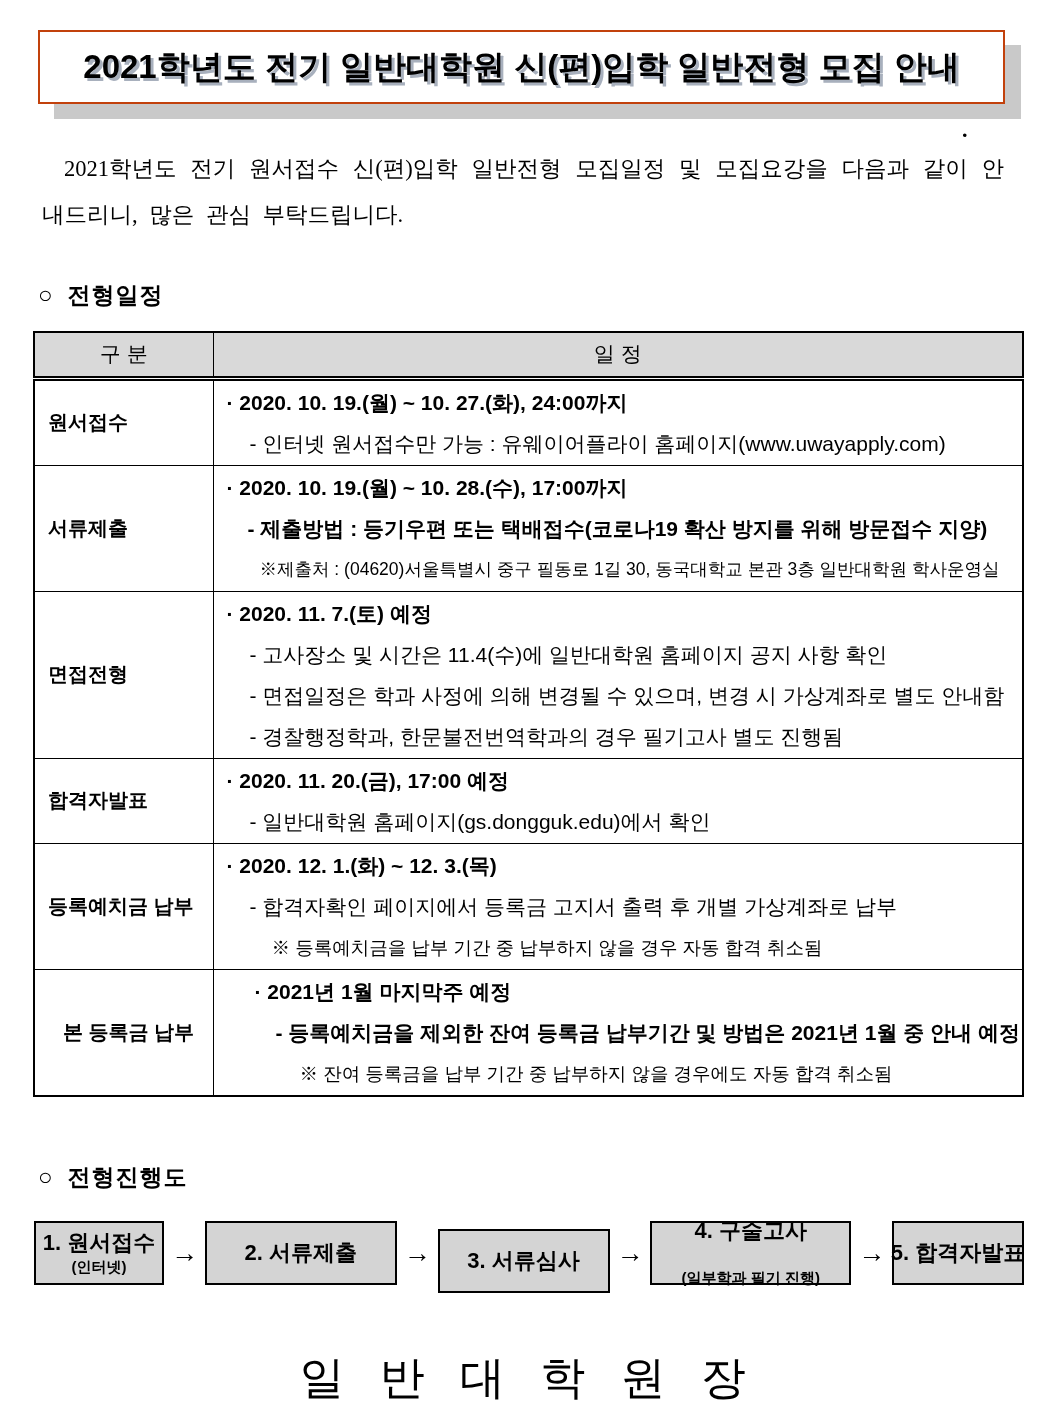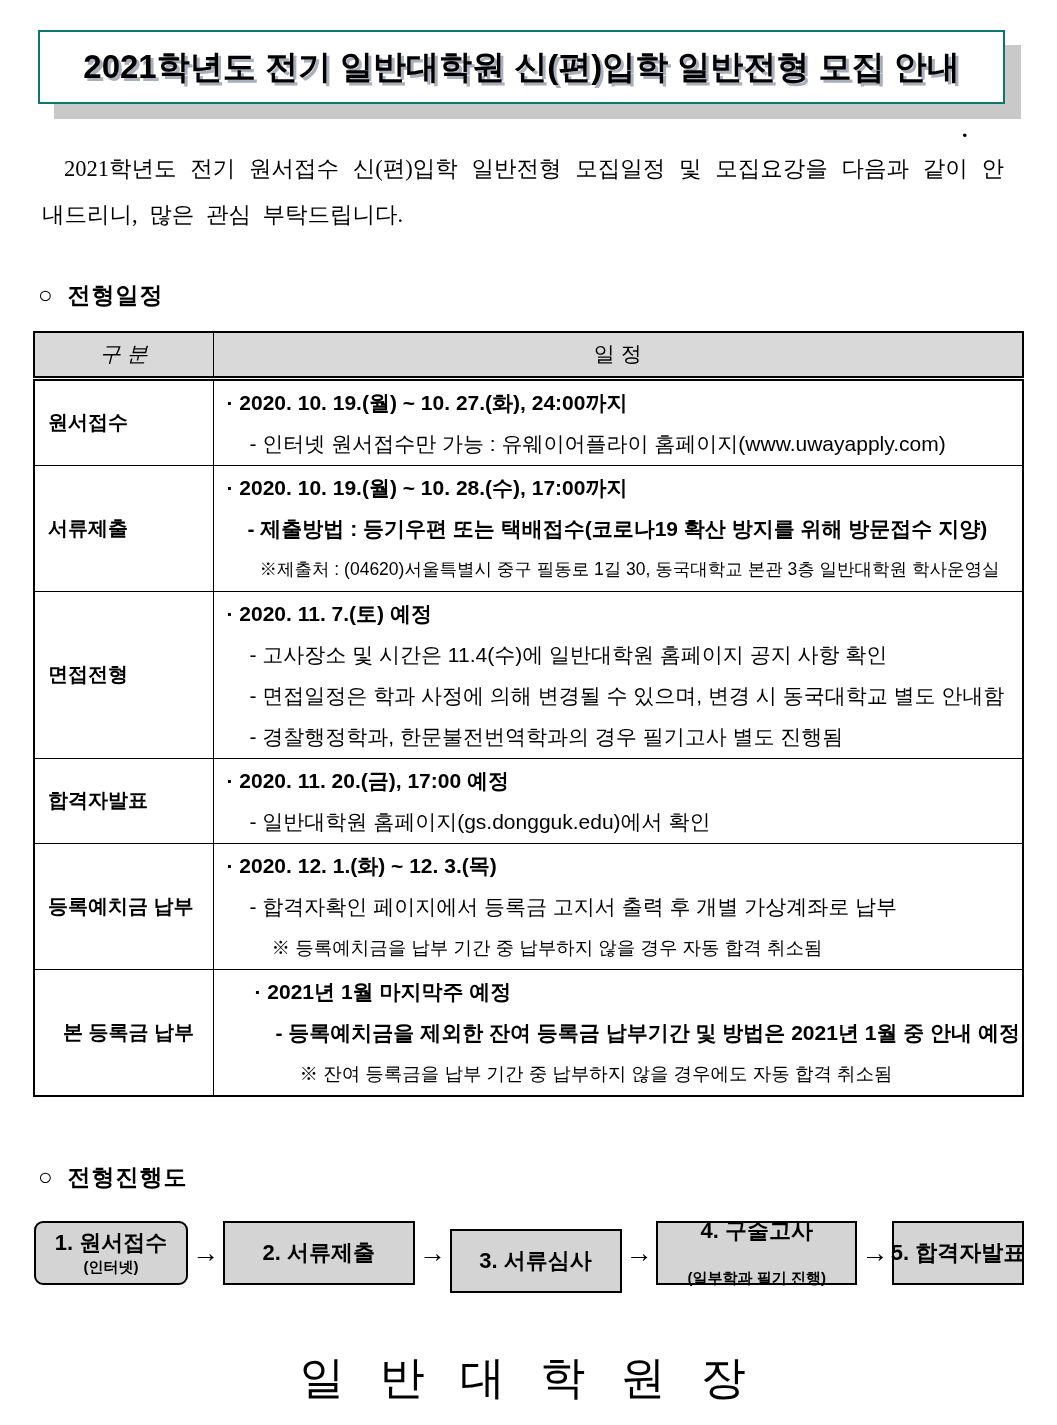--- a/index.html
+++ b/index.html
@@ -12,21 +12,21 @@
     color: #000;
     font-family: "Liberation Sans", sans-serif;
     overflow: hidden;
   }
 
   
   .title-box {
     position: absolute;
     left: 38px; top: 30px;
     width: 967px; height: 74px;
-    border: 2px solid #0f766e;
+    border: 2px solid #c2410c;
     background: #ffffff;
     box-shadow: 16px 15px 0 #c9c9c9;
     display: flex; align-items: center; justify-content: center;
   }
   .title-box h1 {
     font-size: 33px;
     font-weight: bold;
     letter-spacing: 0px;
     white-space: nowrap;
     text-shadow: 3px 3px 0 #a8b0bd;
@@ -80,21 +80,21 @@
   }
   table.schedule th {
     background: #d9d9d9;
     height: 46px;
     font-size: 21px;
     font-weight: 500;
     text-align: center;
     border-top: 2px solid #000;
     border-bottom: 5px double #000;
   }
-  table.schedule th:first-child { border-left: 2px solid #000; width: 179px; font-style: italic; }
+  table.schedule th:first-child { border-left: 2px solid #000; width: 179px; }
   table.schedule th:last-child  { border-right: 2px solid #000; }
   table.schedule td:first-child { border-left: 2px solid #000; }
   table.schedule td:last-child  { border-right: 2px solid #000; }
   table.schedule tr:last-child td { border-bottom: 2px solid #000; padding-left: 28px; }
   td.row-label {
     font-size: 20px;
     font-weight: 600;
     padding-left: 13px;
     white-space: nowrap;
   }
@@ -123,21 +123,21 @@
     flex: 0 0 auto;
   }
   .flow-step .main { font-size: 22px; font-weight: 600; line-height: 26px; white-space: nowrap; }
   .flow-step .sub  { font-size: 15px; font-weight: 600; line-height: 21px; white-space: nowrap; }
   .flow-arrow {
     flex: 1 1 auto;
     text-align: center;
     font-size: 27px;
     font-weight: 500;
   }
-  .w1 { width: 154px; border-radius: 9px; } .w2 { width: 192px; } .w3 { width: 172px; margin-top: 16px; }
+  .w1 { width: 130px; } .w2 { width: 192px; } .w3 { width: 172px; margin-top: 16px; }
   .w4 { width: 201px; gap: 23px; } .w5 { width: 132px; }
 
   
   .signature {
     position: absolute;
     left: 0; top: 1348px;
     width: 100%;
     text-align: center;
     font-family: "Liberation Serif", serif;
     font-size: 45px;
@@ -189,21 +189,21 @@
             <div class="cell-line ln-dash-bold">- 제출방법 : 등기우편 또는 택배접수(코로나19 확산 방지를 위해 방문접수 지양)</div>
             <div class="cell-line ln-note">※제출처 : (04620)서울특별시 중구 필동로 1길 30, 동국대학교 본관 3층 일반대학원 학사운영실</div>
           </td>
   </tr>
 
   <tr>
     <td class="row-label">면접전형</td>
     <td class="row-lines">
             <div class="cell-line ln-date">· 2020. 11. 7.(토) 예정</div>
             <div class="cell-line ln-dash">- 고사장소 및 시간은 11.4(수)에 일반대학원 홈페이지 공지 사항 확인</div>
-            <div class="cell-line ln-dash">- 면접일정은 학과 사정에 의해 변경될 수 있으며, 변경 시 동국대학교 별도 안내함</div>
+            <div class="cell-line ln-dash">- 면접일정은 학과 사정에 의해 변경될 수 있으며, 변경 시 가상계좌로 별도 안내함</div>
             <div class="cell-line ln-dash">- 경찰행정학과, 한문불전번역학과의 경우 필기고사 별도 진행됨</div>
           </td>
   </tr>
 
   <tr>
     <td class="row-label">합격자발표</td>
     <td class="row-lines">
             <div class="cell-line ln-date">· 2020. 11. 20.(금), 17:00 예정</div>
             <div class="cell-line ln-dash">- 일반대학원 홈페이지(gs.dongguk.edu)에서 확인</div>
           </td>

